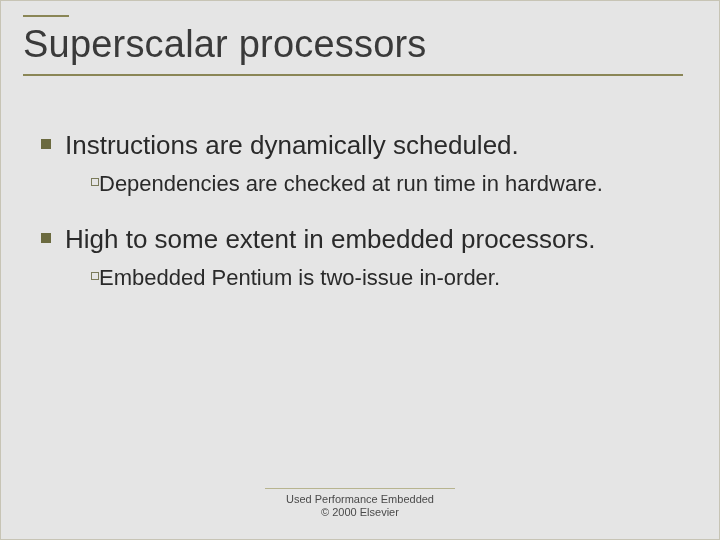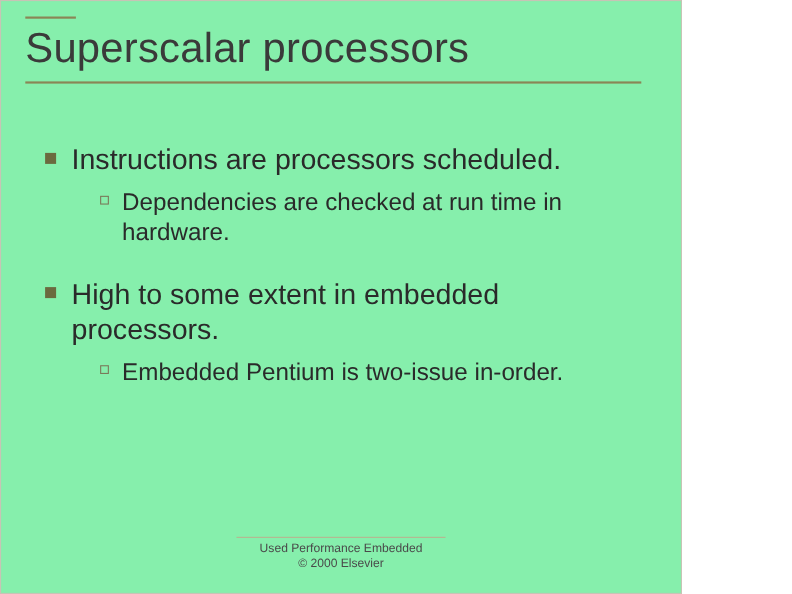--- a/index.html
+++ b/index.html
@@ -4,23 +4,23 @@
 <style>
   * { margin: 0; padding: 0; box-sizing: border-box; }
   html, body { width: 720px; height: 540px; }
   body {
     font-family: Arial, Helvetica, sans-serif;
     background: #ffffff;
     position: relative;
     overflow: hidden;
   }
   .slide {
-    width: 620px;
+    width: 720px;
     height: 540px;
-    background: #86efac;
+    background: #e5e5e5;
     border: 1px solid #c7c4b5;
     position: relative;
   }
   .title-wrap {
     position: absolute;
     left: 22px;
     top: 14px;
     right: 36px;
   }
   .title-rule-top {
@@ -65,21 +65,20 @@
     font-size: 26px;
     color: #2a2a2a;
     line-height: 1.25;
   }
   .bullet-l2-group {
     margin: 8px 0 26px 50px;
   }
   .bullet-l2 {
     display: flex;
     align-items: flex-start;
-    gap: 12px;
     margin-bottom: 4px;
   }
   .bullet-l2 .marker {
     width: 8px;
     height: 8px;
     border: 1px solid #7a7a5a;
     background: transparent;
     margin-top: 8px;
     flex: 0 0 auto;
   }
@@ -116,21 +115,21 @@
   <div class="title-wrap">
     <div class="title-rule-top"></div>
     <div class="title-text">Superscalar processors</div>
     <div class="title-rule-bottom"></div>
   </div>
 
   <div class="content">
 
     <div class="bullet-l1">
       <div class="marker"></div>
-      <div class="text">Instructions are processors scheduled.</div>
+      <div class="text">Instructions are dynamically scheduled.</div>
     </div>
     <div class="bullet-l2-group">
       <div class="bullet-l2">
         <div class="marker"></div>
         <div class="text">Dependencies are checked at run time in hardware.</div>
       </div>
     </div>
 
     <div class="bullet-l1">
       <div class="marker"></div>

